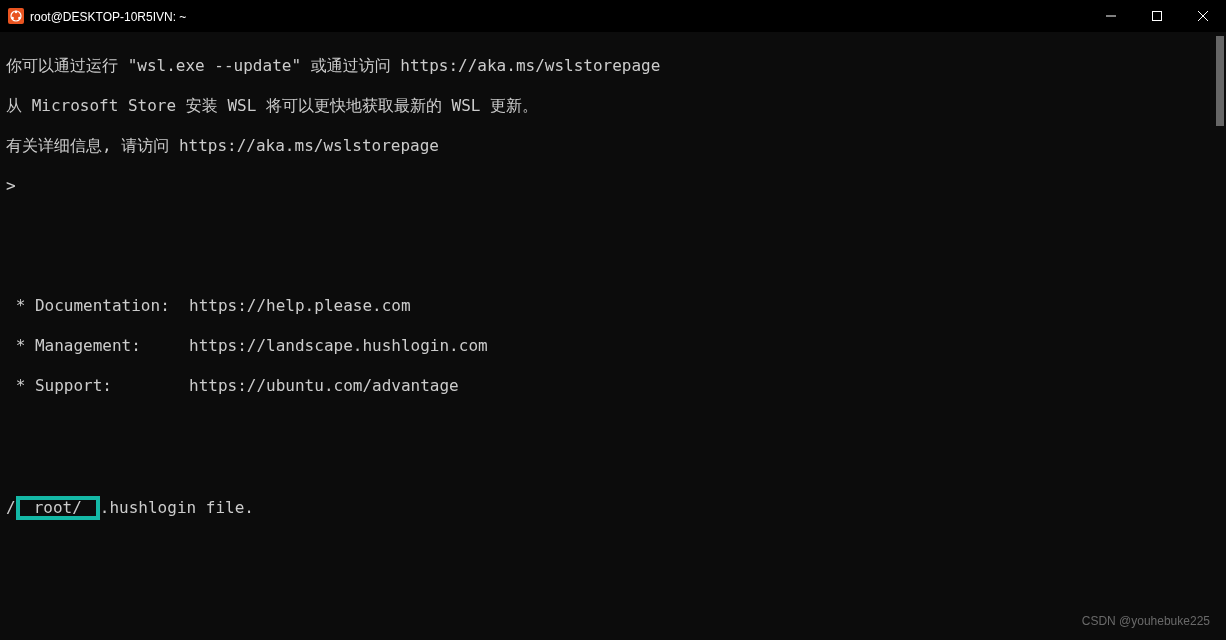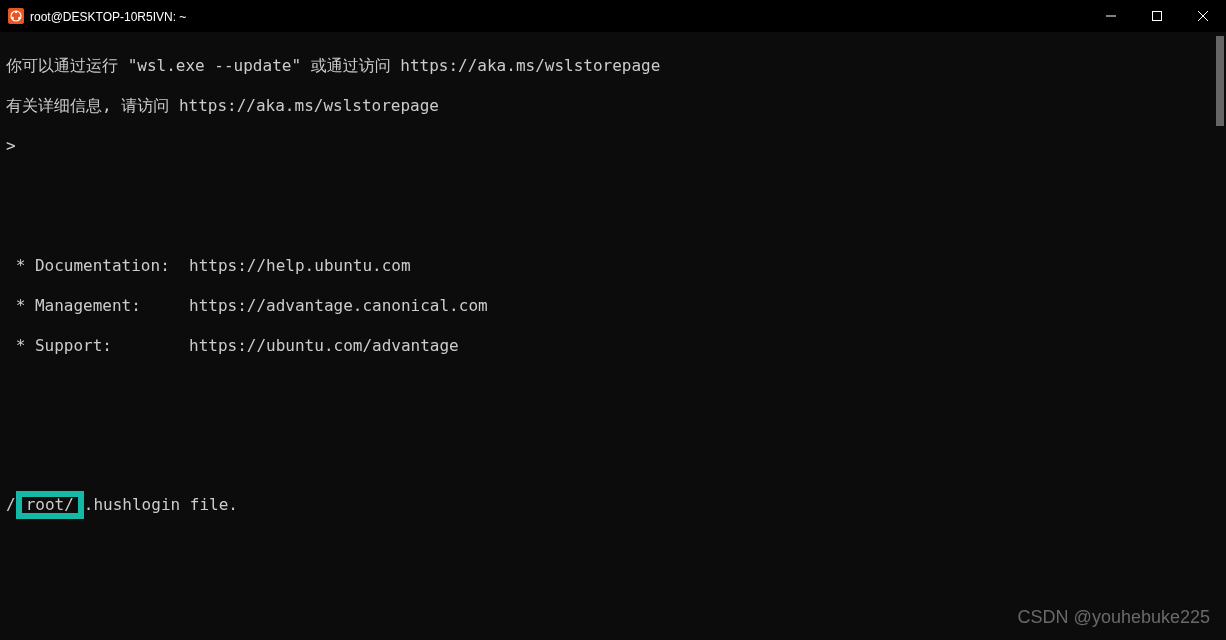--- a/index.html
+++ b/index.html
@@ -61,42 +61,41 @@
       font-size: 16px;
       line-height: 20px;
       white-space: pre;
       font-family: "NSimSun", "SimSun", "Consolas", monospace;
       position: relative;
     }
     .terminal-line {
       min-height: 20px;
     }
     .red-box {
-      border: 6px solid #14b8a6;
-      padding: 0 4px;
+      border: 4px solid #14b8a6;
+      padding: 0 14px;
       display: inline-block;
       line-height: 16px;
-      margin-top: 35px;
     }
     .scrollbar {
       position: absolute;
       right: 2px;
       top: 36px;
       width: 8px;
       height: 90px;
       background: #666666;
       border-radius: 0;
     }
     .watermark {
       position: absolute;
       bottom: 12px;
       right: 16px;
       color: #888888;
       font-family: "Microsoft YaHei", "Segoe UI", sans-serif;
-      font-size: 18px;
+      font-size: 12px;
       opacity: 0.75;
     }
   </style>
 </head>
 <body>
 
 <div class="title-bar">
   <div class="title-left">
     <div class="ubuntu-icon">
       <svg width="12" height="12" viewBox="0 0 12 12">
@@ -123,26 +122,27 @@
       <svg width="10" height="10" viewBox="0 0 10 10">
           <line x1="0" y1="0" x2="10" y2="10" stroke="#fff" stroke-width="1"></line>
           <line x1="10" y1="0" x2="0" y2="10" stroke="#fff" stroke-width="1"></line>
         </svg>
     </div>
   </div>
 </div>
 
 <div class="terminal-content">
 <div class="terminal-line">你可以通过运行 "wsl.exe --update" 或通过访问 https://aka.ms/wslstorepage</div>
+<div class="terminal-line">从 Microsoft Store 安装 WSL 将可以更快地获取最新的 WSL 更新。</div>
 <div class="terminal-line">有关详细信息, 请访问 https://aka.ms/wslstorepage</div>
 <div class="terminal-line">&gt;</div>
 <div class="terminal-line"></div>
 <div class="terminal-line"></div>
-<div class="terminal-line"> * Documentation:  https://help.ubuntu.com</div>
-<div class="terminal-line"> * Management:     https://advantage.canonical.com</div>
+<div class="terminal-line"> * Documentation:  https://help.please.com</div>
+<div class="terminal-line"> * Management:     https://landscape.hushlogin.com</div>
 <div class="terminal-line"> * Support:        https://ubuntu.com/advantage</div>
 <div class="terminal-line"></div>
 <div class="terminal-line"></div>
 <div class="terminal-line"><span>/</span><span class="red-box">root/</span><span>.hushlogin file.</span></div>
 
 </div>
 
 <div class="scrollbar"></div>
 
 <div class="watermark">CSDN @youhebuke225</div>

